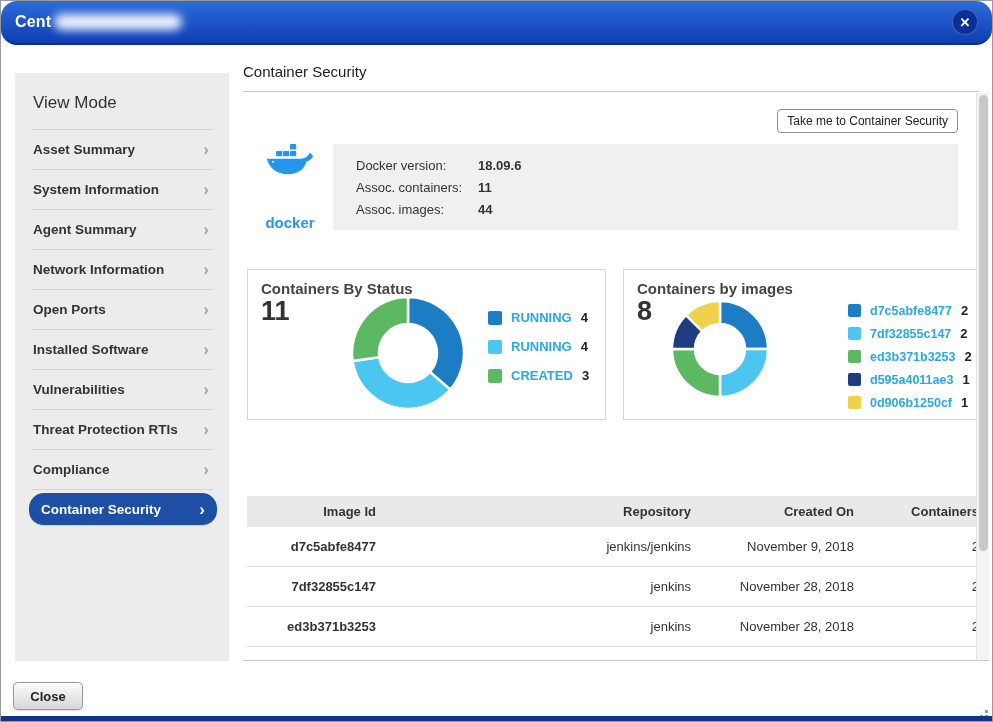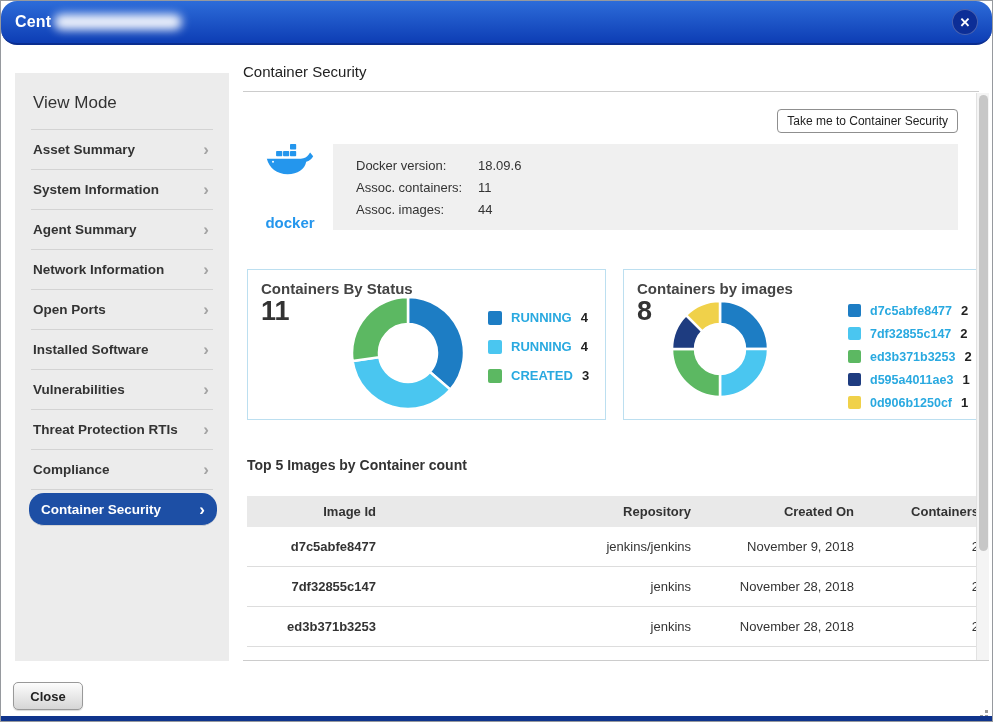--- a/index.html
+++ b/index.html
@@ -47,21 +47,21 @@
          font-size:12px; color:#222; font-family:inherit; cursor:pointer; }
 
   .docker-panel { position:absolute; left:4px; top:52px; width:711px; height:86px;
                   background:#f0f0f0; display:flex; }
   .docker-logo-box { width:86px; height:86px; background:#fff; display:flex;
                      flex-direction:column; align-items:center; justify-content:space-between; gap:1px; }
   .docker-fill { fill:var(--docker-blue,#2496ed); }
   .docker-word { color:var(--docker-blue,#2496ed); font-weight:bold; font-size:15px; line-height:1; }
   .docker-info { margin-left:23px; padding-top:14px; font-size:13px; color:#333;
                  display:grid; grid-template-columns:122px auto; row-gap:7px; align-content:start; }
-  .docker-info .val { font-weight:normal; }
+  .docker-info .val { font-weight:bold; }
 
   
   .chart-panel { position:absolute; top:177px; height:151px; background:#fff;
                  border:1px solid #bcdff0; }
   .chart-panel.p1 { left:4px;  width:359px; }
   .chart-panel.p2 { left:380px; width:360px; }
   .chart-title { position:absolute; left:13px; top:10px; font-size:15px; font-weight:bold; color:#444; }
   .chart-total { position:absolute; left:13px; top:26px; font-size:27px; font-weight:bold; color:#333; }
   .donut-holder { position:absolute; }
   .p1 .donut-holder { left:102px; top:25px; }
@@ -250,21 +250,20 @@
             <span class="legend-value">1</span>
           </div>
           <div class="legend-item">
             <span class="legend-swatch" style="background: rgb(240, 209, 74);"></span>
             <span class="legend-label">0d906b1250cf</span>
             <span class="legend-value">1</span>
           </div>
         </div>
     </div>
 
-    <div class="section-title">Top 5 Images by Container count</div>
     <div class="img-table">
       <div class="t-row t-head">
         <span class="cell c1">Image Id</span>
         <span class="cell c2">Repository</span>
         <span class="cell c3">Created On</span>
         <span class="cell c4">Containers</span>
       </div>
       <div class="t-row t-body-row">
         <span class="cell c1">d7c5abfe8477</span>
         <span class="cell c2">jenkins/jenkins</span>

